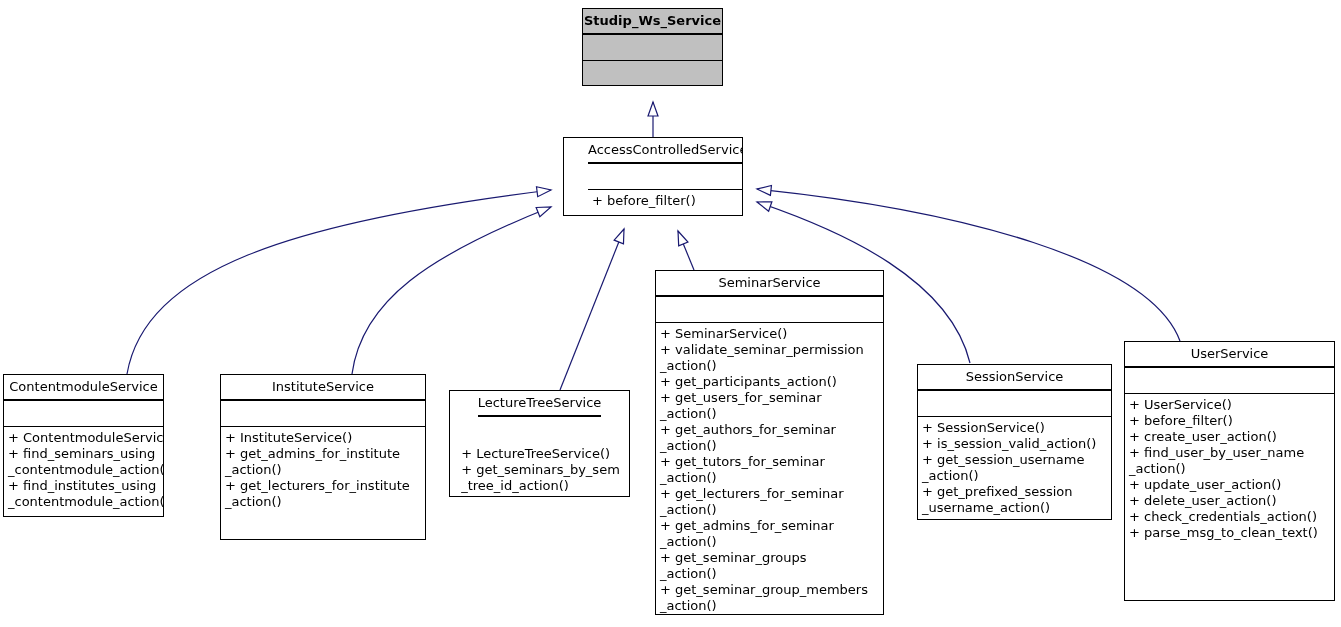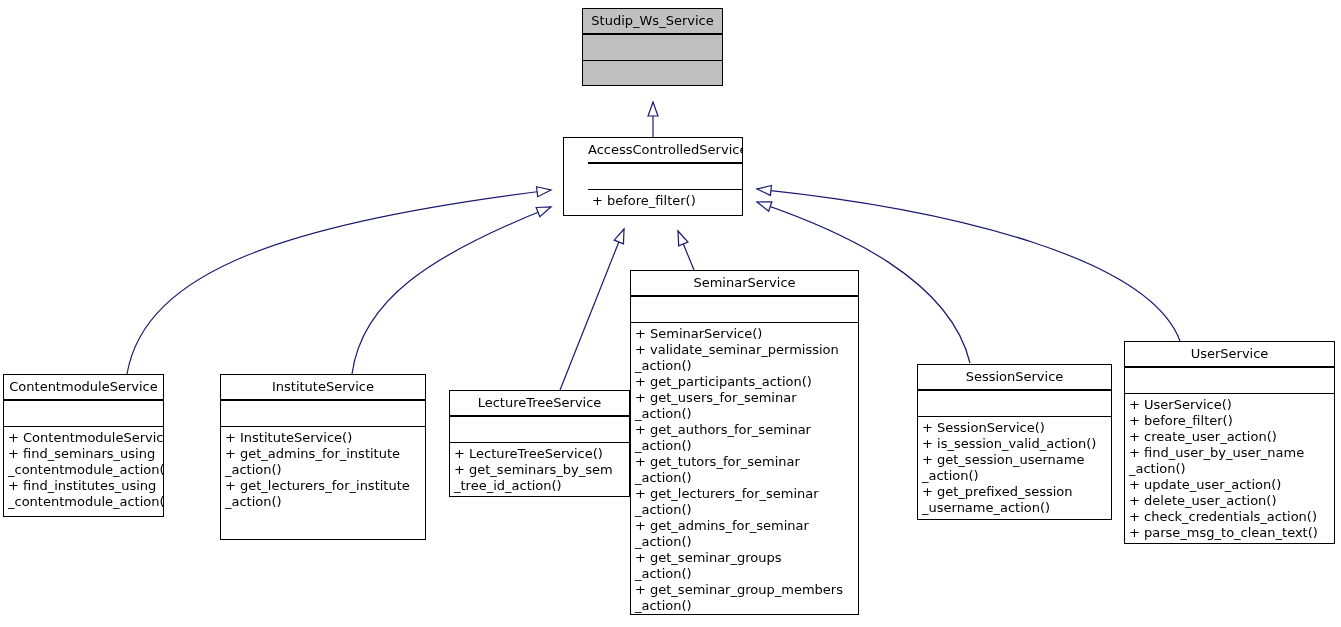--- a/index.html
+++ b/index.html
@@ -36,21 +36,21 @@
   .uml-box {
     position: absolute;
     box-sizing: border-box;
     border: 1px solid var(--border-color);
     background: var(--box-fill);
     display: flex;
     flex-direction: column;
     color: var(--text-color);
     font-size: 13px;
   }
-  .uml-box.root { background: var(--root-fill); }
+  .uml-box.root { background: var(--root-fill); font-weight: bold; }
   .uml-title {
     flex: 0 0 auto;
     height: 24px;
     line-height: 24px;
     text-align: center;
     border-bottom: 2px solid var(--border-color);
     white-space: pre;
     overflow: hidden;
   }
   .uml-attrs {
@@ -111,29 +111,29 @@
   <div class="uml-box" style="left:220px; top:374px; width:206px; height:166px;">
     <div class="uml-title">InstituteService</div>
     <div class="uml-attrs"></div>
     <div class="uml-methods">+ InstituteService()
 + get_admins_for_institute
 _action()
 + get_lecturers_for_institute
 _action()</div>
   </div>
 
-  <div class="uml-box" style="left:449px; top:390px; width:181px; height:107px;">
+  <div class="uml-box" style="left:449px; top:390px; width:181px; height:107px;align-items:center;">
     <div class="uml-title">LectureTreeService</div>
     <div class="uml-attrs"></div>
     <div class="uml-methods">+ LectureTreeService()
 + get_seminars_by_sem
 _tree_id_action()</div>
   </div>
 
-  <div class="uml-box" style="left:630px; top:270px; width:229px; height:345px;">
+  <div class="uml-box" style="left:655px; top:270px; width:229px; height:345px;">
     <div class="uml-title">SeminarService</div>
     <div class="uml-attrs"></div>
     <div class="uml-methods">+ SeminarService()
 + validate_seminar_permission
 _action()
 + get_participants_action()
 + get_users_for_seminar
 _action()
 + get_authors_for_seminar
 _action()
@@ -153,21 +153,21 @@
     <div class="uml-title">SessionService</div>
     <div class="uml-attrs"></div>
     <div class="uml-methods">+ SessionService()
 + is_session_valid_action()
 + get_session_username
 _action()
 + get_prefixed_session
 _username_action()</div>
   </div>
 
-  <div class="uml-box" style="left:1124px; top:341px; width:211px; height:203px;">
+  <div class="uml-box" style="left:1124px; top:341px; width:211px; height:260px;">
     <div class="uml-title">UserService</div>
     <div class="uml-attrs"></div>
     <div class="uml-methods">+ UserService()
 + before_filter()
 + create_user_action()
 + find_user_by_user_name
 _action()
 + update_user_action()
 + delete_user_action()
 + check_credentials_action()

